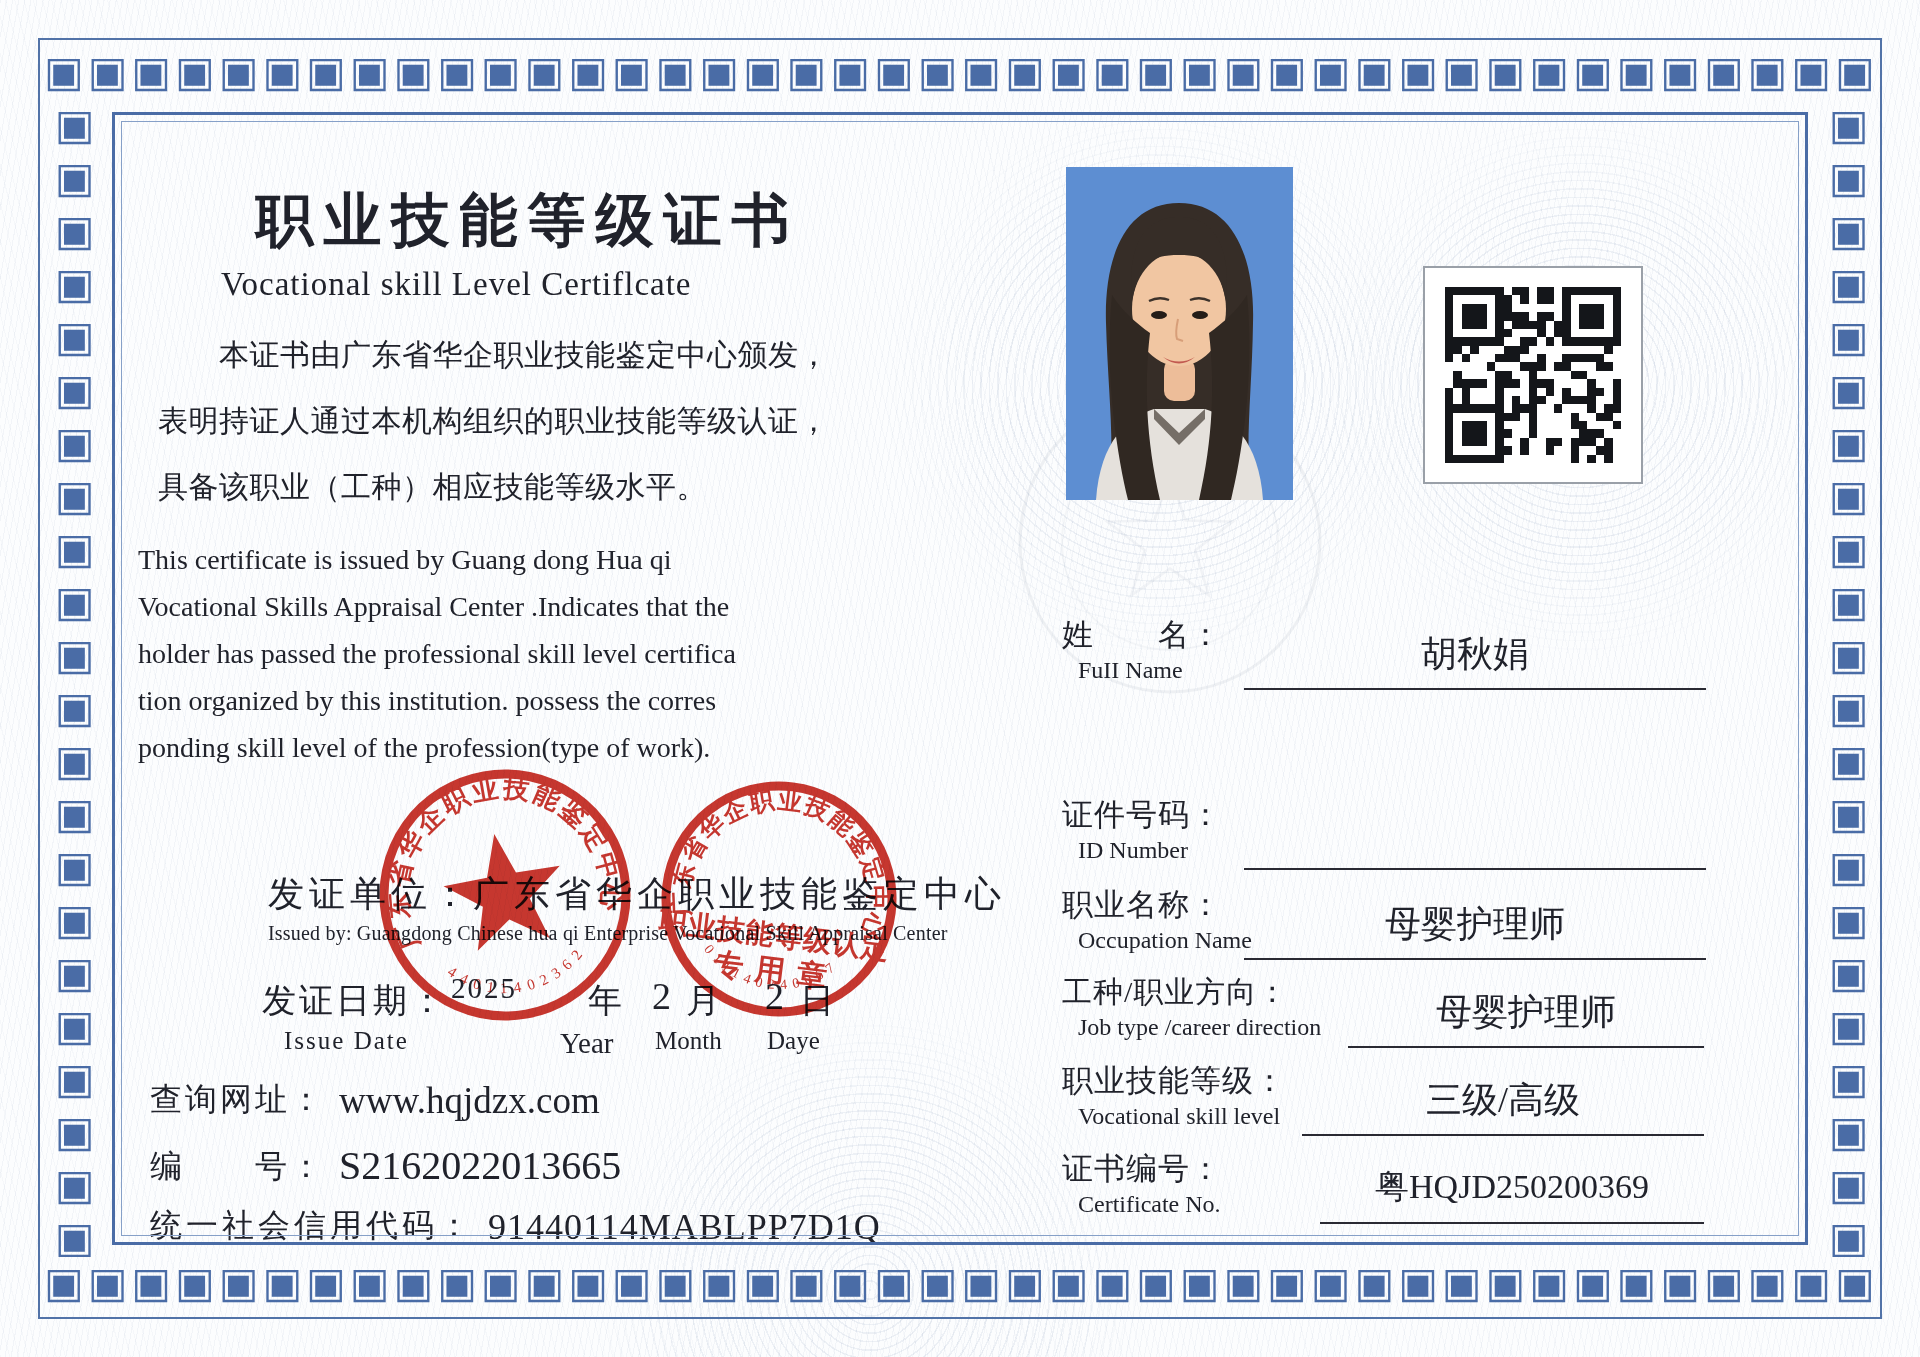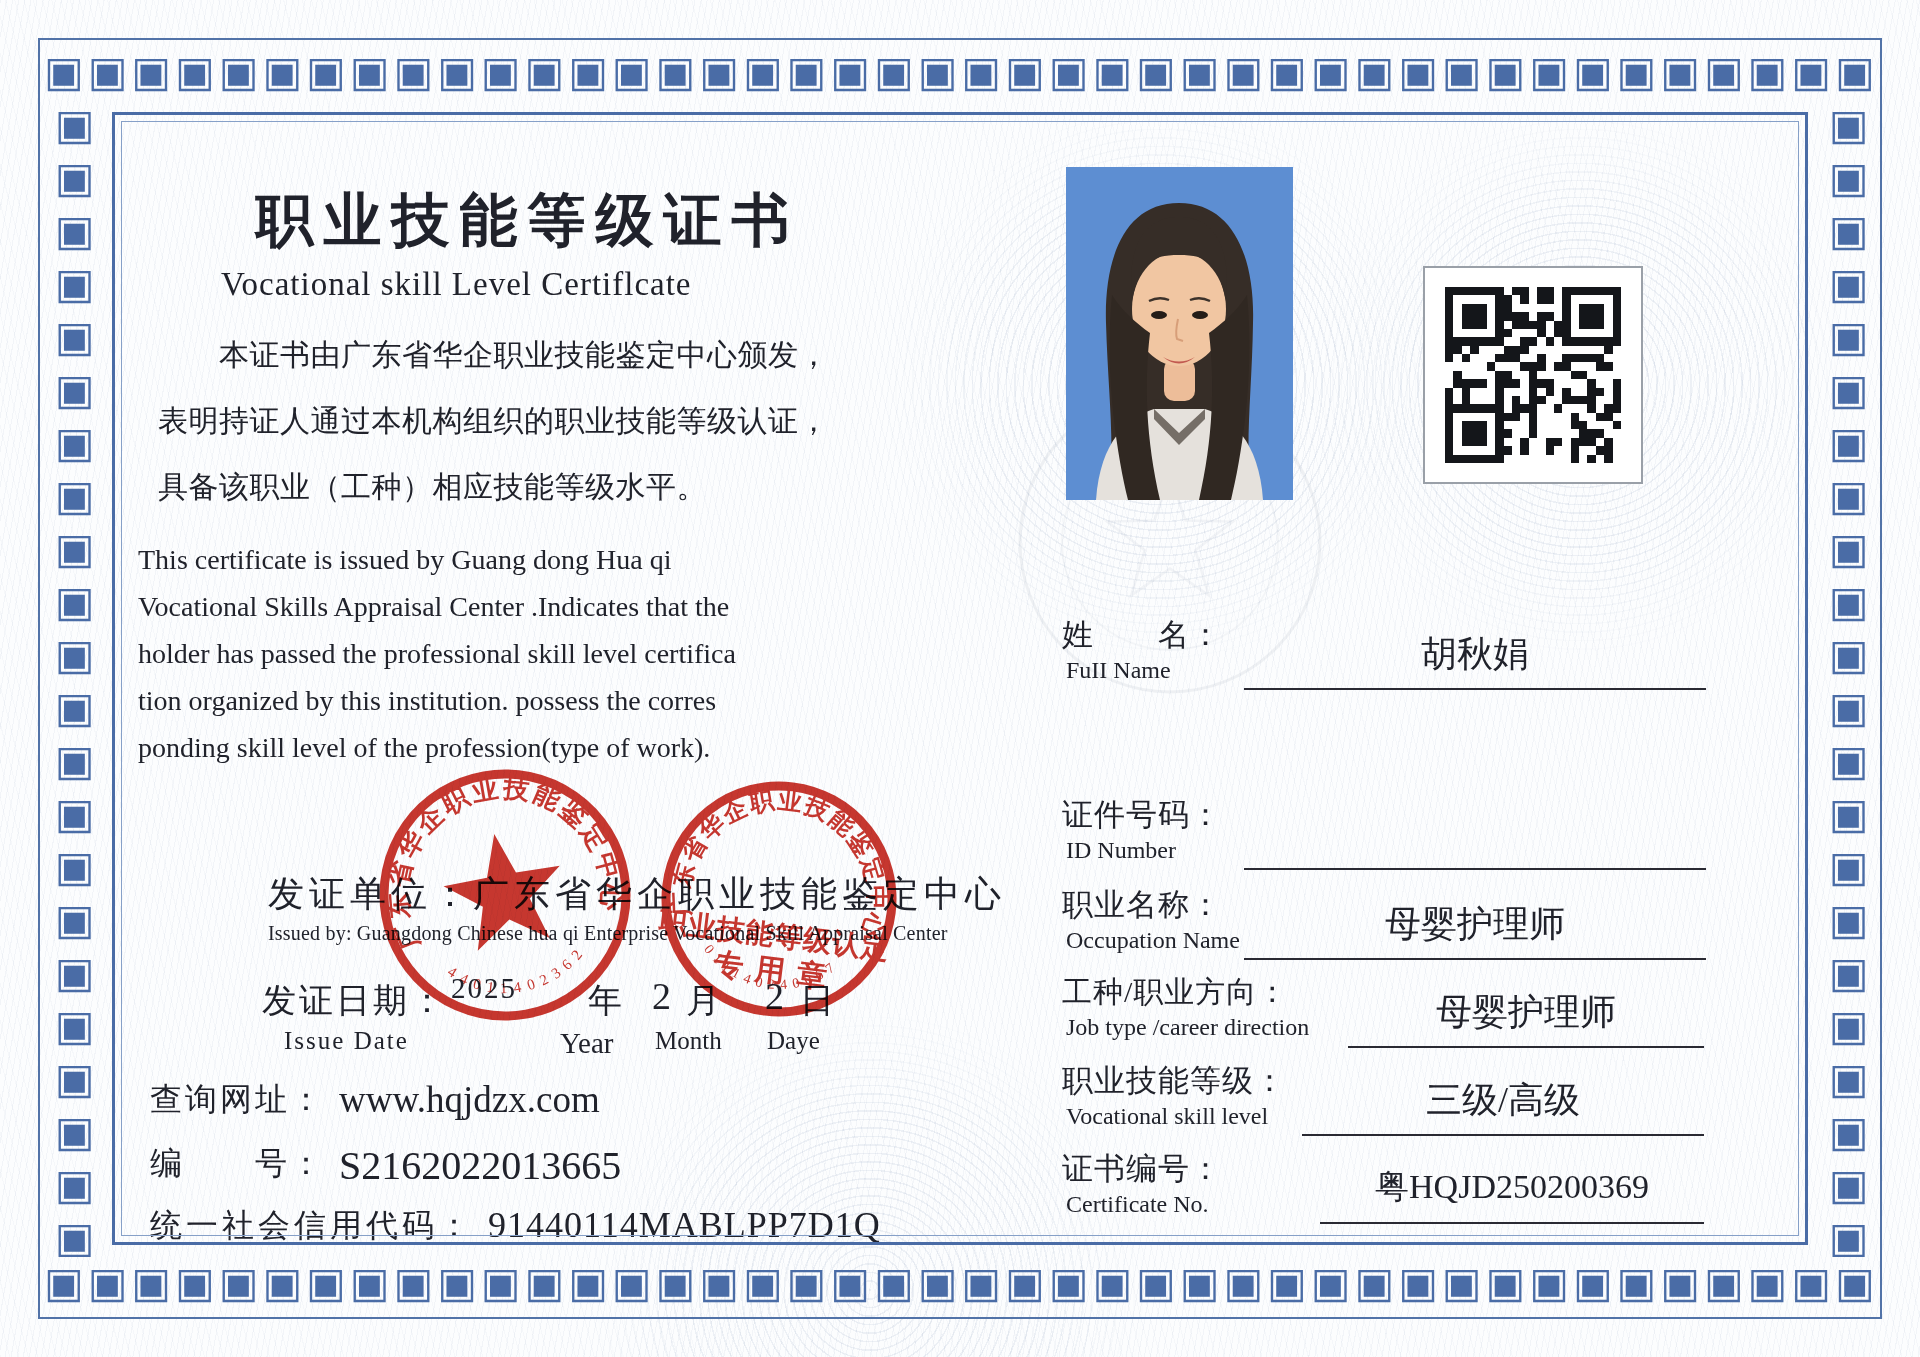--- a/index.html
+++ b/index.html
@@ -51,41 +51,41 @@
   .d-label-en{left:22px;top:49px;font-size:25px;letter-spacing:2px}
   .d-year{left:189px;top:-6px;font-size:29px;letter-spacing:2px}
   .d-unit-y{left:326px;top:0;font-size:34px}
   .d-en-y{left:298px;top:49px;font-size:29px}
   .d-month{left:390px;top:-4px;font-size:38px}
   .d-unit-m{left:424px;top:0;font-size:34px}
   .d-en-m{left:393px;top:49px;font-size:25px}
   .d-day{left:503px;top:-4px;font-size:38px}
   .d-unit-d{left:538px;top:0;font-size:34px}
   .d-en-d{left:505px;top:49px;font-size:25px}
-  .foot-row{position:absolute;display:flex;align-items:flex-start}
+  .foot-row{position:absolute;display:flex;align-items:flex-end}
   .foot-label{font-size:32px;letter-spacing:3px}
   .foot-val{margin-left:14px}
   #site-row{left:150px;top:1078px}
   #site-row .foot-val{font-size:37px}
   #no-row{left:150px;top:1142px}
   #no-row .foot-val{font-size:40px}
   #credit-row{left:150px;top:1204px}
   #credit-row .foot-label{letter-spacing:4px}
   #credit-row .foot-val{font-size:36px;letter-spacing:1px}
   
   .photo{position:absolute;left:1066px;top:167px;width:227px;height:333px;z-index:2}
   .photo svg{display:block;width:100%;height:100%}
   .qr{position:absolute;left:1423px;top:266px;width:220px;height:218px;background:#fff;
     border:2px solid #9aa0a8;box-sizing:border-box;display:flex;align-items:center;
     justify-content:center;z-index:2}
   .ghost{position:absolute;left:1000px;top:372px;width:340px;height:340px;z-index:1;opacity:.5}
   
   .field{position:absolute;left:1062px;width:668px;height:90px;z-index:2}
   .f-zh{font-size:31px;letter-spacing:1px}
-  .f-en{font-size:24px;margin-top:1px;margin-left:4px}
+  .f-en{font-size:24px;margin-top:1px;margin-left:16px}
   .f-line{position:absolute;left:182px;top:74px;width:462px;border-bottom:2px solid #2a2a33}
   .f-val{position:absolute;left:182px;width:462px;top:16px;text-align:center;font-size:36px}
   .r1{top:614px}.r2{top:704px}.r3{top:794px}.r4{top:884px}.r5{top:972px}.r6{top:1060px}.r7{top:1148px}
   .r3 .f-val{font-size:34px;letter-spacing:1px}
   .r5 .f-zh{font-size:30px}
   .r5 .f-line,.r5 .f-val{left:286px;width:356px}
   .r6 .f-line,.r6 .f-val{left:240px;width:402px}
   .r7 .f-line,.r7 .f-val{left:258px;width:384px}
   .r7 .f-val{font-size:34px}
   

